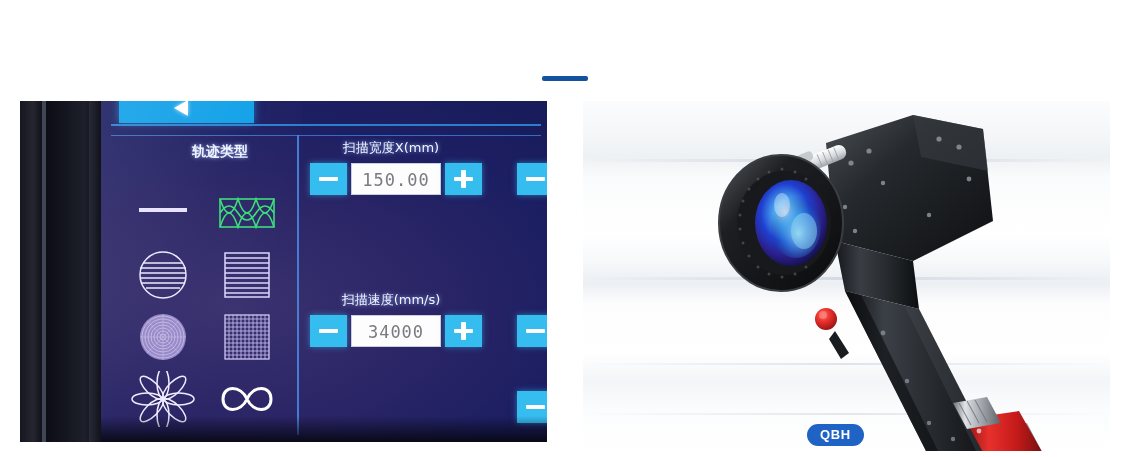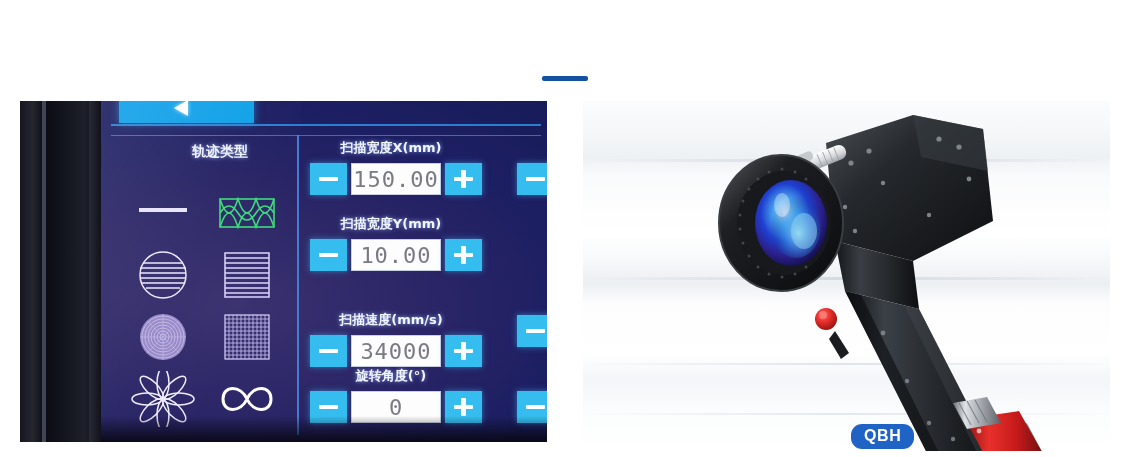--- a/index.html
+++ b/index.html
@@ -102,21 +102,21 @@
   }
   .traj-cell svg{display:block;margin:0 auto;}
 
   
   #fields{
     position:absolute;left:200px;top:38px;width:246px;height:300px;
   }
   .field{position:absolute;left:0;width:246px;height:74px;}
   .field-label{
     position:absolute;left:0;top:0;width:180px;text-align:center;
-    color:#f2f5ff;font-size:13px;font-weight:bold;
+    color:#f2f5ff;font-size:13px;font-weight:normal;
     font-family:"DejaVu Sans", sans-serif;
     text-shadow:0 0 4px rgba(150,185,255,.85);
     white-space:nowrap;
   }
   .field-row{position:absolute;left:9px;top:24px;height:32px;}
   .step-btn{
     position:absolute;top:0;width:37px;height:32px;
     background:#36bdf0;
     box-shadow:0 0 6px rgba(60,190,245,.55);
   }
@@ -128,21 +128,21 @@
     position:absolute;left:16px;top:7px;width:5px;height:18px;
     background:#ffffff;border-radius:1px;
   }
   .btn-minus{left:0;}
   .btn-plus{left:135px;}
   .field-value{
     position:absolute;left:41px;top:0;width:90px;height:32px;
     background:#fdfdfd;
     border:1px solid #c9cfe0;
     color:#7a7a82;
-    font-size:22px;
+    font-size:17px;
     font-family:"DejaVu Sans Mono", monospace;
     letter-spacing:1px;
     text-align:center;
     line-height:32px;
     box-sizing:border-box;
   }
   
   .edge-btn{
     position:absolute;width:38px;height:32px;
     background:#36bdf0;
@@ -178,25 +178,24 @@
   #photo-band-d{
     position:absolute;left:0;top:312px;width:527px;height:2px;
     background:linear-gradient(90deg,rgba(195,205,215,0),rgba(190,200,212,.4),rgba(195,205,215,0));
   }
   #qbh-badge{
     position:absolute;left:224px;top:323px;
     padding:3px 13px 4px 13px;
     background:#1f63c4;
     border-radius:11px;
     color:#ffffff;
-    font-size:16px;
+    font-size:13px;
     font-weight:bold;
     letter-spacing:.6px;
     font-family:"Liberation Sans", sans-serif;
-    margin-left:44px;
   }
   #laser-head-svg{position:absolute;left:0;top:0;}
 </style>
 </head>
 <body>
 
 <div id="header">
   <div id="title-underline"></div>
 </div>
 
@@ -351,61 +350,35 @@
               <span class="glyph-h"></span>
             </div>
           <div class="field-value">150.00</div>
           <div class="step-btn btn-plus">
               <span class="glyph-h"></span>
               <span class="glyph-v"></span>
             </div>
         </div>
       </div>
 
-      <div class="field" style="top:76px;">
-        <div class="field-label">扫描宽度Y(mm)</div>
-        <div class="field-row">
-          <div class="step-btn btn-minus">
-              <span class="glyph-h"></span>
-            </div>
-          <div class="field-value">10.00</div>
-          <div class="step-btn btn-plus">
-              <span class="glyph-h"></span>
-              <span class="glyph-v"></span>
-            </div>
-        </div>
-      </div>
-
-      <div class="field" style="top:152px;margin-top:20px;">
+
+      <div class="field" style="top:152px;">
         <div class="field-label">扫描速度(mm/s)</div>
         <div class="field-row">
           <div class="step-btn btn-minus">
               <span class="glyph-h"></span>
             </div>
           <div class="field-value">34000</div>
           <div class="step-btn btn-plus">
               <span class="glyph-h"></span>
               <span class="glyph-v"></span>
             </div>
         </div>
       </div>
 
-      <div class="field" style="top:228px;">
-        <div class="field-label">旋转角度(°)</div>
-        <div class="field-row">
-          <div class="step-btn btn-minus">
-              <span class="glyph-h"></span>
-            </div>
-          <div class="field-value">0</div>
-          <div class="step-btn btn-plus">
-              <span class="glyph-h"></span>
-              <span class="glyph-v"></span>
-            </div>
-        </div>
-      </div>
     </div>
 
     <div class="edge-btn" style="left:416px;top:62px;">
         <span class="glyph-h"></span>
       </div>
     <div class="edge-btn" style="left:416px;top:214px;">
         <span class="glyph-h"></span>
       </div>
     <div class="edge-btn" style="left:416px;top:290px;">
         <span class="glyph-h"></span>

